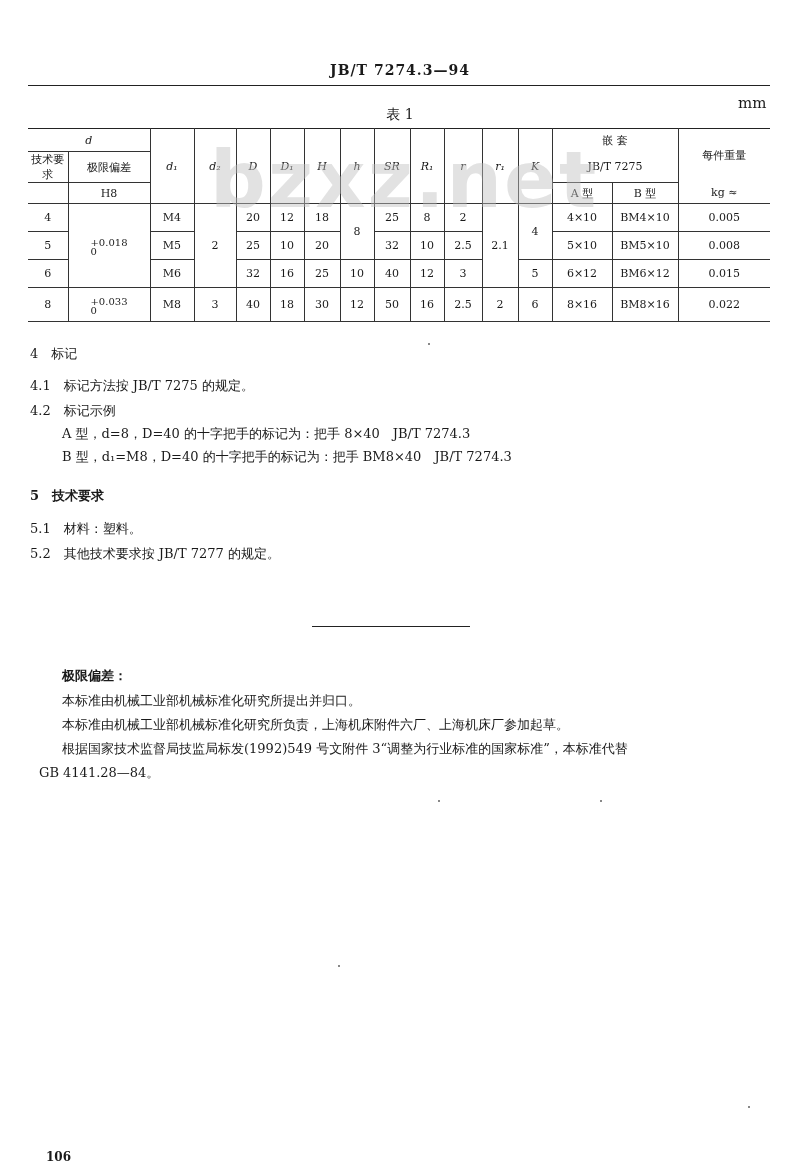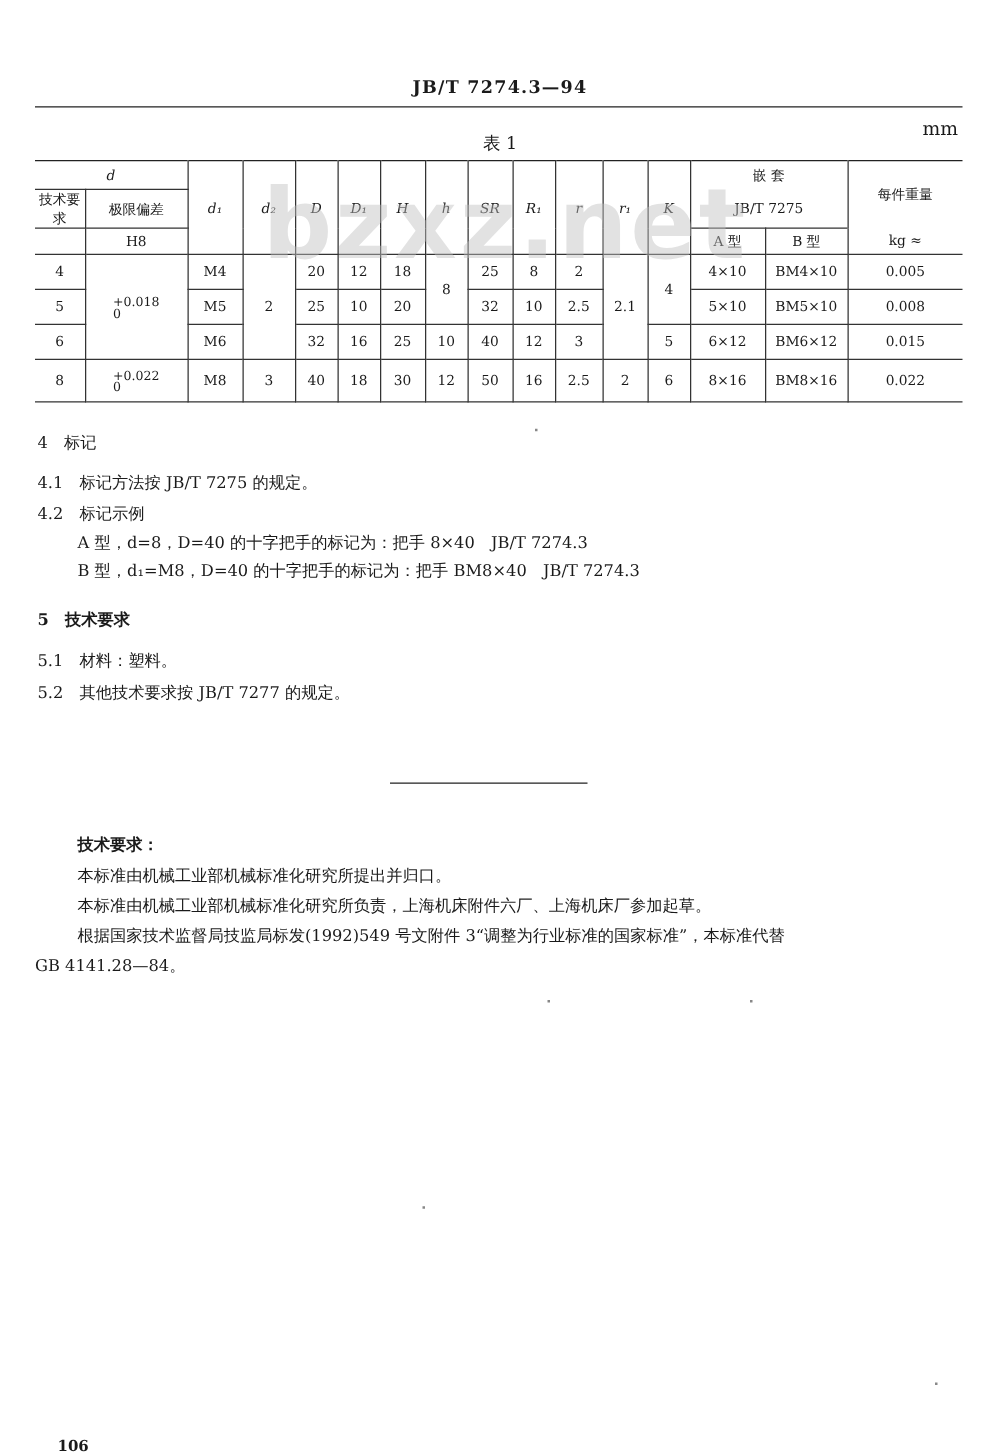--- a/index.html
+++ b/index.html
@@ -143,21 +143,21 @@
     <td>5</td>
     <td>6×12</td>
     <td>BM6×12</td>
     <td>0.015</td>
   </tr>
   <tr class="dr last">
     <td>8</td>
     <td>
       <span class="tol">
             <span class="stack">
-              <span>+0.022</span>
+              <span>+0.033</span>
               <span>0</span>
             </span>
           </span>
     </td>
     <td>M8</td>
     <td>3</td>
     <td>40</td>
     <td>18</td>
     <td>30</td>
     <td>12</td>
@@ -178,25 +178,25 @@
 <div class="section" style="top:402px">4.2　标记示例</div>
 <div class="section indent" style="top:425px">A 型，d=8，D=40 的十字把手的标记为：把手 8×40　JB/T 7274.3</div>
 <div class="section indent" style="top:448px">B 型，d₁=M8，D=40 的十字把手的标记为：把手 BM8×40　JB/T 7274.3</div>
 
 <div class="section" style="top:487px;font-weight:bold">5　技术要求</div>
 <div class="section" style="top:520px">5.1　材料：塑料。</div>
 <div class="section" style="top:545px">5.2　其他技术要求按 JB/T 7277 的规定。</div>
 
 <div class="center-rule"></div>
 
-<div class="notes" style="top:667px;font-weight:bold">技术要求：</div>
+<div class="notes" style="top:667px;font-weight:bold">极限偏差：</div>
 <div class="notes" style="top:692px">本标准由机械工业部机械标准化研究所提出并归口。</div>
 <div class="notes" style="top:716px">本标准由机械工业部机械标准化研究所负责，上海机床附件六厂、上海机床厂参加起草。</div>
 <div class="notes" style="top:740px;white-space:nowrap">根据国家技术监督局技监局标发(1992)549 号文附件 3“调整为行业标准的国家标准”，本标准代替</div>
-<div class="notes" style="top:764px;left:28px">GB 4141.28—84。</div>
+<div class="notes" style="top:764px;left:39px">GB 4141.28—84。</div>
 
 <div class="speck" style="top:343px;left:428px"></div>
 <div class="speck" style="top:800px;left:438px"></div>
 <div class="speck" style="top:800px;left:600px"></div>
 <div class="speck" style="top:965px;left:338px"></div>
 <div class="speck" style="top:1106px;left:748px"></div>
 
 <div class="page-no">106</div>
 
 </body></html>

